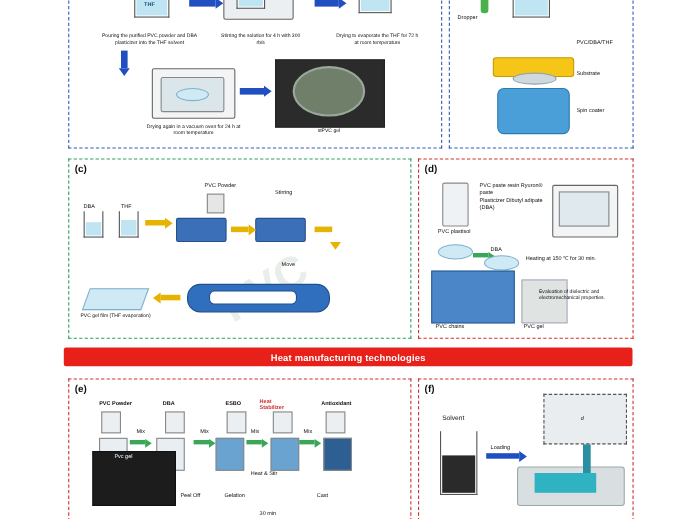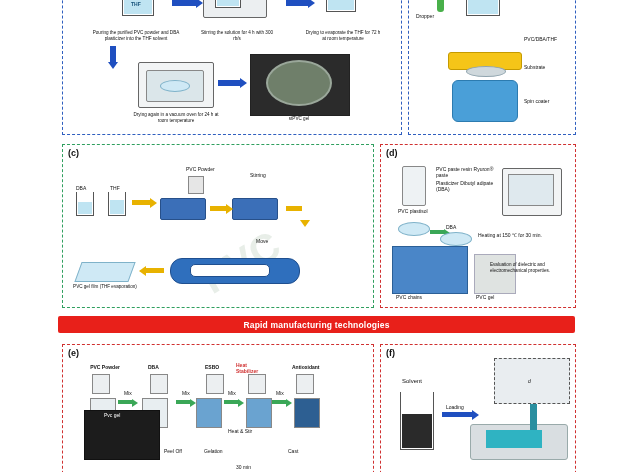--- a/index.html
+++ b/index.html
@@ -155,21 +155,21 @@
 <div class="dish" style="left:440px;top:232px;width:32px;height:14px;background:#cfe9f5;border:1px solid #7fb2c9;"></div>
 <div class="lbl" style="left:478px;top:232px;width:66px;">Heating at 150 ℃ for 30 min.</div>
 
 <div style="position:absolute;left:392px;top:246px;width:74px;height:46px;background:#4a86c8;border:1px solid #2b5f96;"></div>
 <div class="lbl" style="left:396px;top:294px;">PVC chains</div>
 <div style="position:absolute;left:474px;top:254px;width:40px;height:38px;background:#dfe3e1;border:1px solid #aab;"></div>
 <div class="lbl" style="left:476px;top:294px;">PVC gel</div>
 <div class="cap" style="left:490px;top:262px;width:80px;text-align:left;">Evaluation of dielectric and electromechanical properties.</div>
 
 <div class="banner">
-  <span>Rapid manufacturing technologies</span>
+  <span>Heat manufacturing technologies</span>
 </div>
 
 <div class="panel dashed-red" style="left:62px;top:344px;width:312px;height:140px;"></div>
 <div class="plabel" style="left:68px;top:348px;">(e)</div>
 
 <div class="lbl-b" style="left:88px;top:364px;width:34px;text-align:center;">PVC Powder</div>
 <div class="lbl-b" style="left:148px;top:364px;">DBA</div>
 <div class="lbl-b" style="left:205px;top:364px;">ESBO</div>
 <div class="lbl-b" style="left:236px;top:362px;width:34px;color:#d03030;">Heat Stabilizer</div>
 <div class="lbl-b" style="left:292px;top:364px;">Antioxidant</div>

